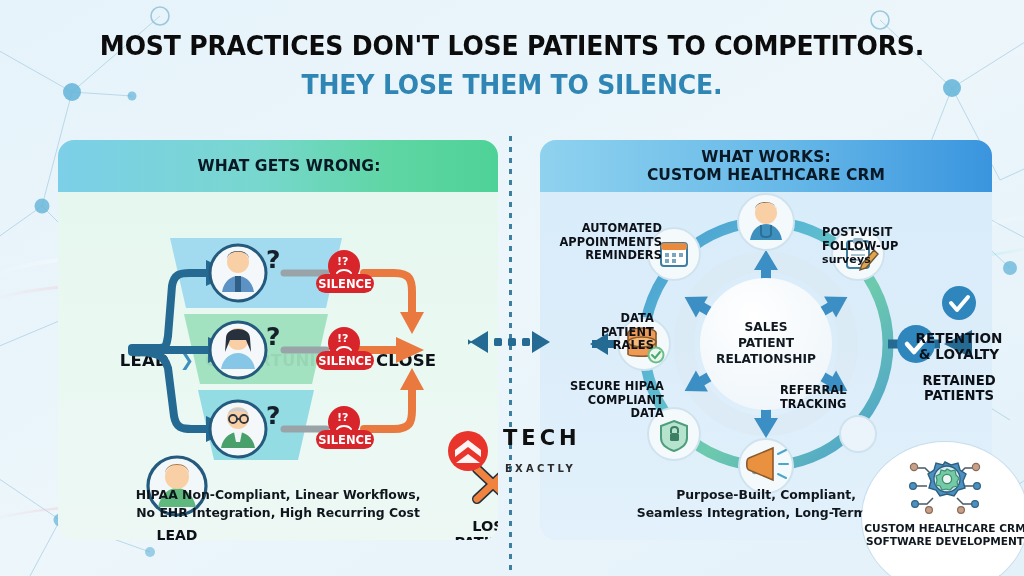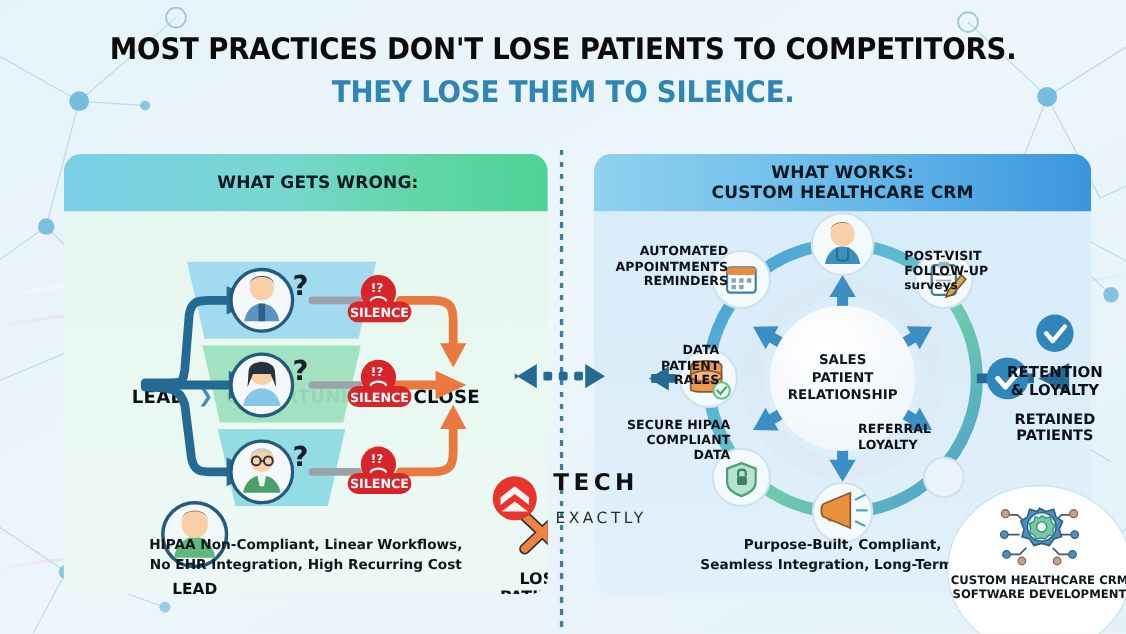--- a/index.html
+++ b/index.html
@@ -83,21 +83,21 @@
 
   
   #divider { position:absolute; left:509px; top:136px; width:3px; height:440px; z-index:3;
              background:repeating-linear-gradient(180deg,#3d7fa0 0 5px,transparent 5px 11px); }
   #mid-arrow { position:absolute; left:468px; top:327px; z-index:7; }
 
   
   #logo { position:absolute; left:447px; top:428px; z-index:8; display:flex; align-items:center; gap:14px; }
   .logo-txt { line-height:1; }
   .logo-t1 { font-size:21px; font-weight:700; letter-spacing:4px; color:#101010; font-family:"DejaVu Sans",sans-serif; }
-  .logo-t2 { font-size:14px; font-weight:400; letter-spacing:3.2px; color:#2b2b2b; margin-top:15px; margin-left:2px; font-family:"DejaVu Sans",sans-serif; }
+  .logo-t2 { font-size:10px; font-weight:700; letter-spacing:3.2px; color:#2b2b2b; margin-top:15px; margin-left:2px; font-family:"DejaVu Sans",sans-serif; }
 
   
   #badge {
     position:absolute; left:862px; top:442px; width:166px; height:152px; border-radius:50%;
     background:#ffffff; z-index:9; box-shadow:0 0 0 1px rgba(150,190,215,.35);
     display:flex; flex-direction:column; align-items:center; padding-top:14px;
   }
   .badge-txt { margin-top:4px; text-align:center; font-weight:700; font-size:10.6px;
                line-height:1.25; color:#101820; font-family:"DejaVu Sans",sans-serif; }
 </style>
@@ -459,21 +459,21 @@
     <div>FOLLOW-UP</div>
     <div class="sub">surveys</div>
   </div>
   <div class="cyc-label" id="lbl-hipaa">
     <div>DATA</div>
     <div>PATIENT</div>
     <div>RALES</div>
   </div>
   <div class="cyc-label" id="lbl-referral">
     <div>REFERRAL</div>
-    <div>LOYALTY</div>
+    <div>TRACKING</div>
   </div>
   <div class="cyc-label" id="lbl-secure">
     <div>SECURE HIPAA</div>
     <div>COMPLIANT</div>
     <div>DATA</div>
   </div>
 
   <div class="foot-note" id="right-foot">
     <div>Purpose-Built, Compliant,</div>
     <div>Seamless Integration, Long-Term ROI</div>

